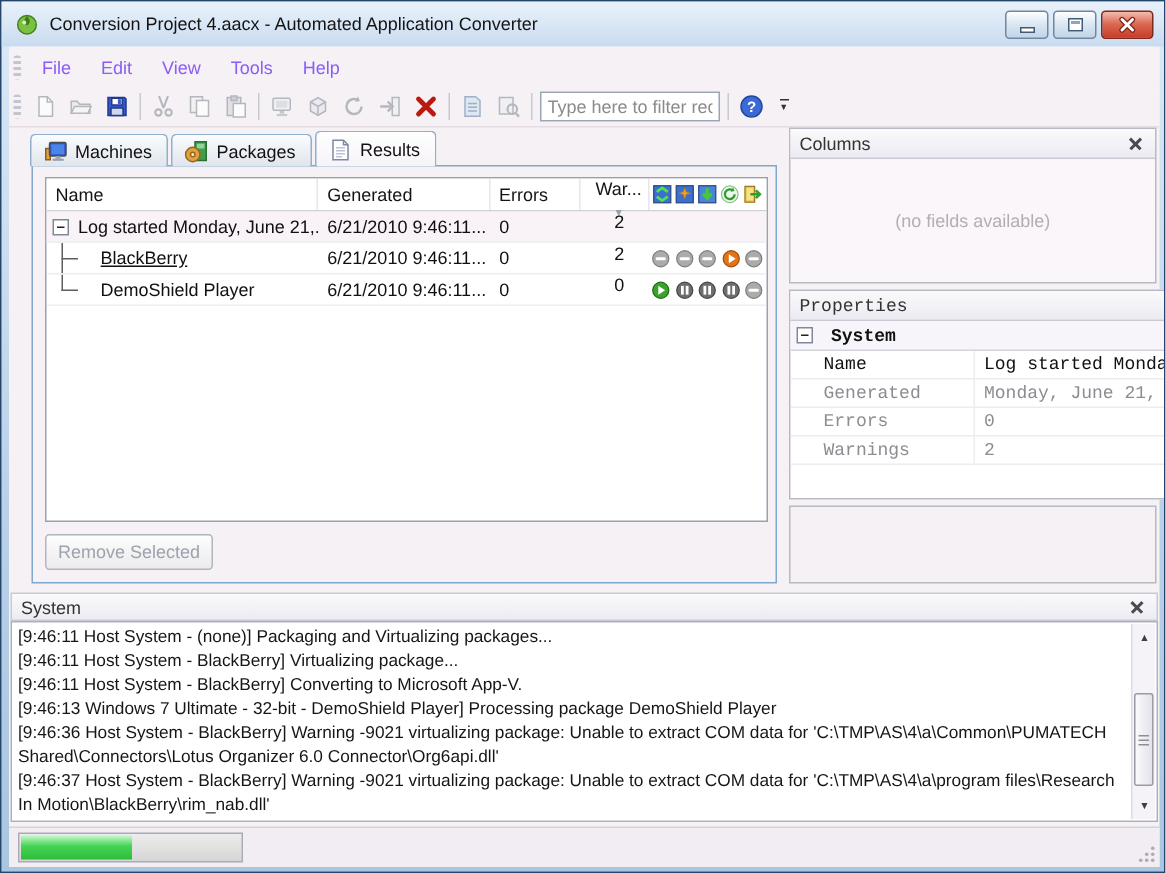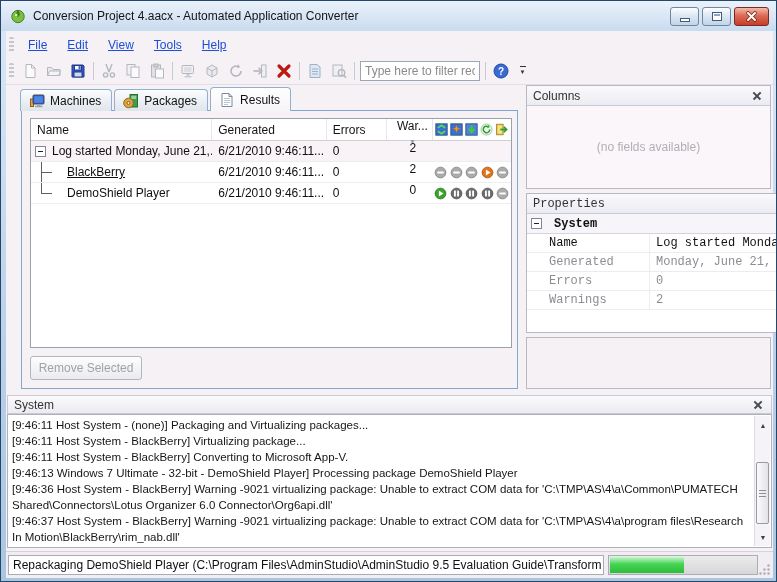--- a/index.html
+++ b/index.html
@@ -16,21 +16,21 @@
     background:linear-gradient(#fdfeff,#dce8f3 45%,#c2d4e7);display:flex;align-items:center;justify-content:center;cursor:default;}
   .win-btn.close{width:35px;border-color:#7c291e;background:linear-gradient(#f3bcae,#dd6a54 45%,#c53d2a);}
   .glyph-min{width:10px;height:4px;background:#fff;border:1px solid #3f5b77;margin-top:7px;}
   .glyph-max{width:10px;height:9px;border:1px solid #3f5b77;background:#fff;position:relative;}
   .glyph-max::before{content:"";position:absolute;left:1px;right:1px;top:1px;height:2px;background:#8fa6bd;}
   
   .client-bg{position:absolute;left:5px;top:30px;width:767px;height:547px;background:#f5f1f5;}
   .menubar{position:absolute;left:5px;top:31px;width:767px;height:25px;display:flex;align-items:center;background:#f5f1f5;}
   .gripper{width:5px;height:16px;margin:0 4px 0 3px;
     background:repeating-linear-gradient(180deg,#c3c6ce 0 2px,transparent 2px 4px);border-radius:2px;}
-  .menu-item{font-size:12px;color:#1d4ed8;padding:3px 10px;text-decoration:underline;}
+  .menu-item{font-size:12px;color:#8b5cf6;padding:3px 10px;}
   .toolbar{position:absolute;left:5px;top:56px;width:767px;height:28px;display:flex;align-items:center;background:#f5f1f5;border-bottom:1px solid #e4dee4;}
   .tb-btn{width:22px;height:22px;border:none;background:transparent;padding:2px;margin:0 1px;display:flex;align-items:center;justify-content:center;}
   .tb-sep{width:1px;height:18px;background:#c9c9d2;margin:0 3px;display:inline-block;}
   .icon16{width:16px;height:16px;display:inline-block;}
   .icon16 svg,.icon13 svg{width:100%;height:100%;display:block;}
   .filter-input{width:120px;height:20px;border:1px solid #9ba6b5;font-size:12px;padding:0 4px;color:#444;margin:0 2px;font-family:"Liberation Sans",sans-serif;}
   .filter-input::placeholder{color:#8b8b8b;opacity:1;}
   .tb-overflow{width:13px;height:22px;border:none;background:transparent;display:flex;flex-direction:column;align-items:center;justify-content:center;margin-left:3px;padding:0;}
   .tb-overflow::before{content:"";width:6px;height:1px;background:#333;margin-bottom:2px;}
   .tb-overflow::after{content:"▼";font-size:6px;color:#333;}
@@ -528,21 +528,20 @@
       <div class="sb-thumb">
           <i></i>
           <i></i>
           <i></i>
         </div>
       <button class="sb-arrow sb-down"></button>
     </div>
   </div>
 
   <div class="statusbar">
-    <div class="status-field">Repackaging DemoShield Player (C:\Program Files\AdminStudio\AdminStudio 9.5 Evaluation Guide\Transform</div>
     <div class="progress">
       <div class="progress-fill" style="width: 50%;"></div>
     </div>
     <svg class="grip" viewBox="0 0 13 13">
       <g fill="#aeaab2">
           <circle cx="10.5" cy="2.5" r="1.2"></circle>
           <circle cx="6.5" cy="6.5" r="1.2"></circle>
           <circle cx="10.5" cy="6.5" r="1.2"></circle>
           <circle cx="2.5" cy="10.5" r="1.2"></circle>
           <circle cx="6.5" cy="10.5" r="1.2"></circle>

